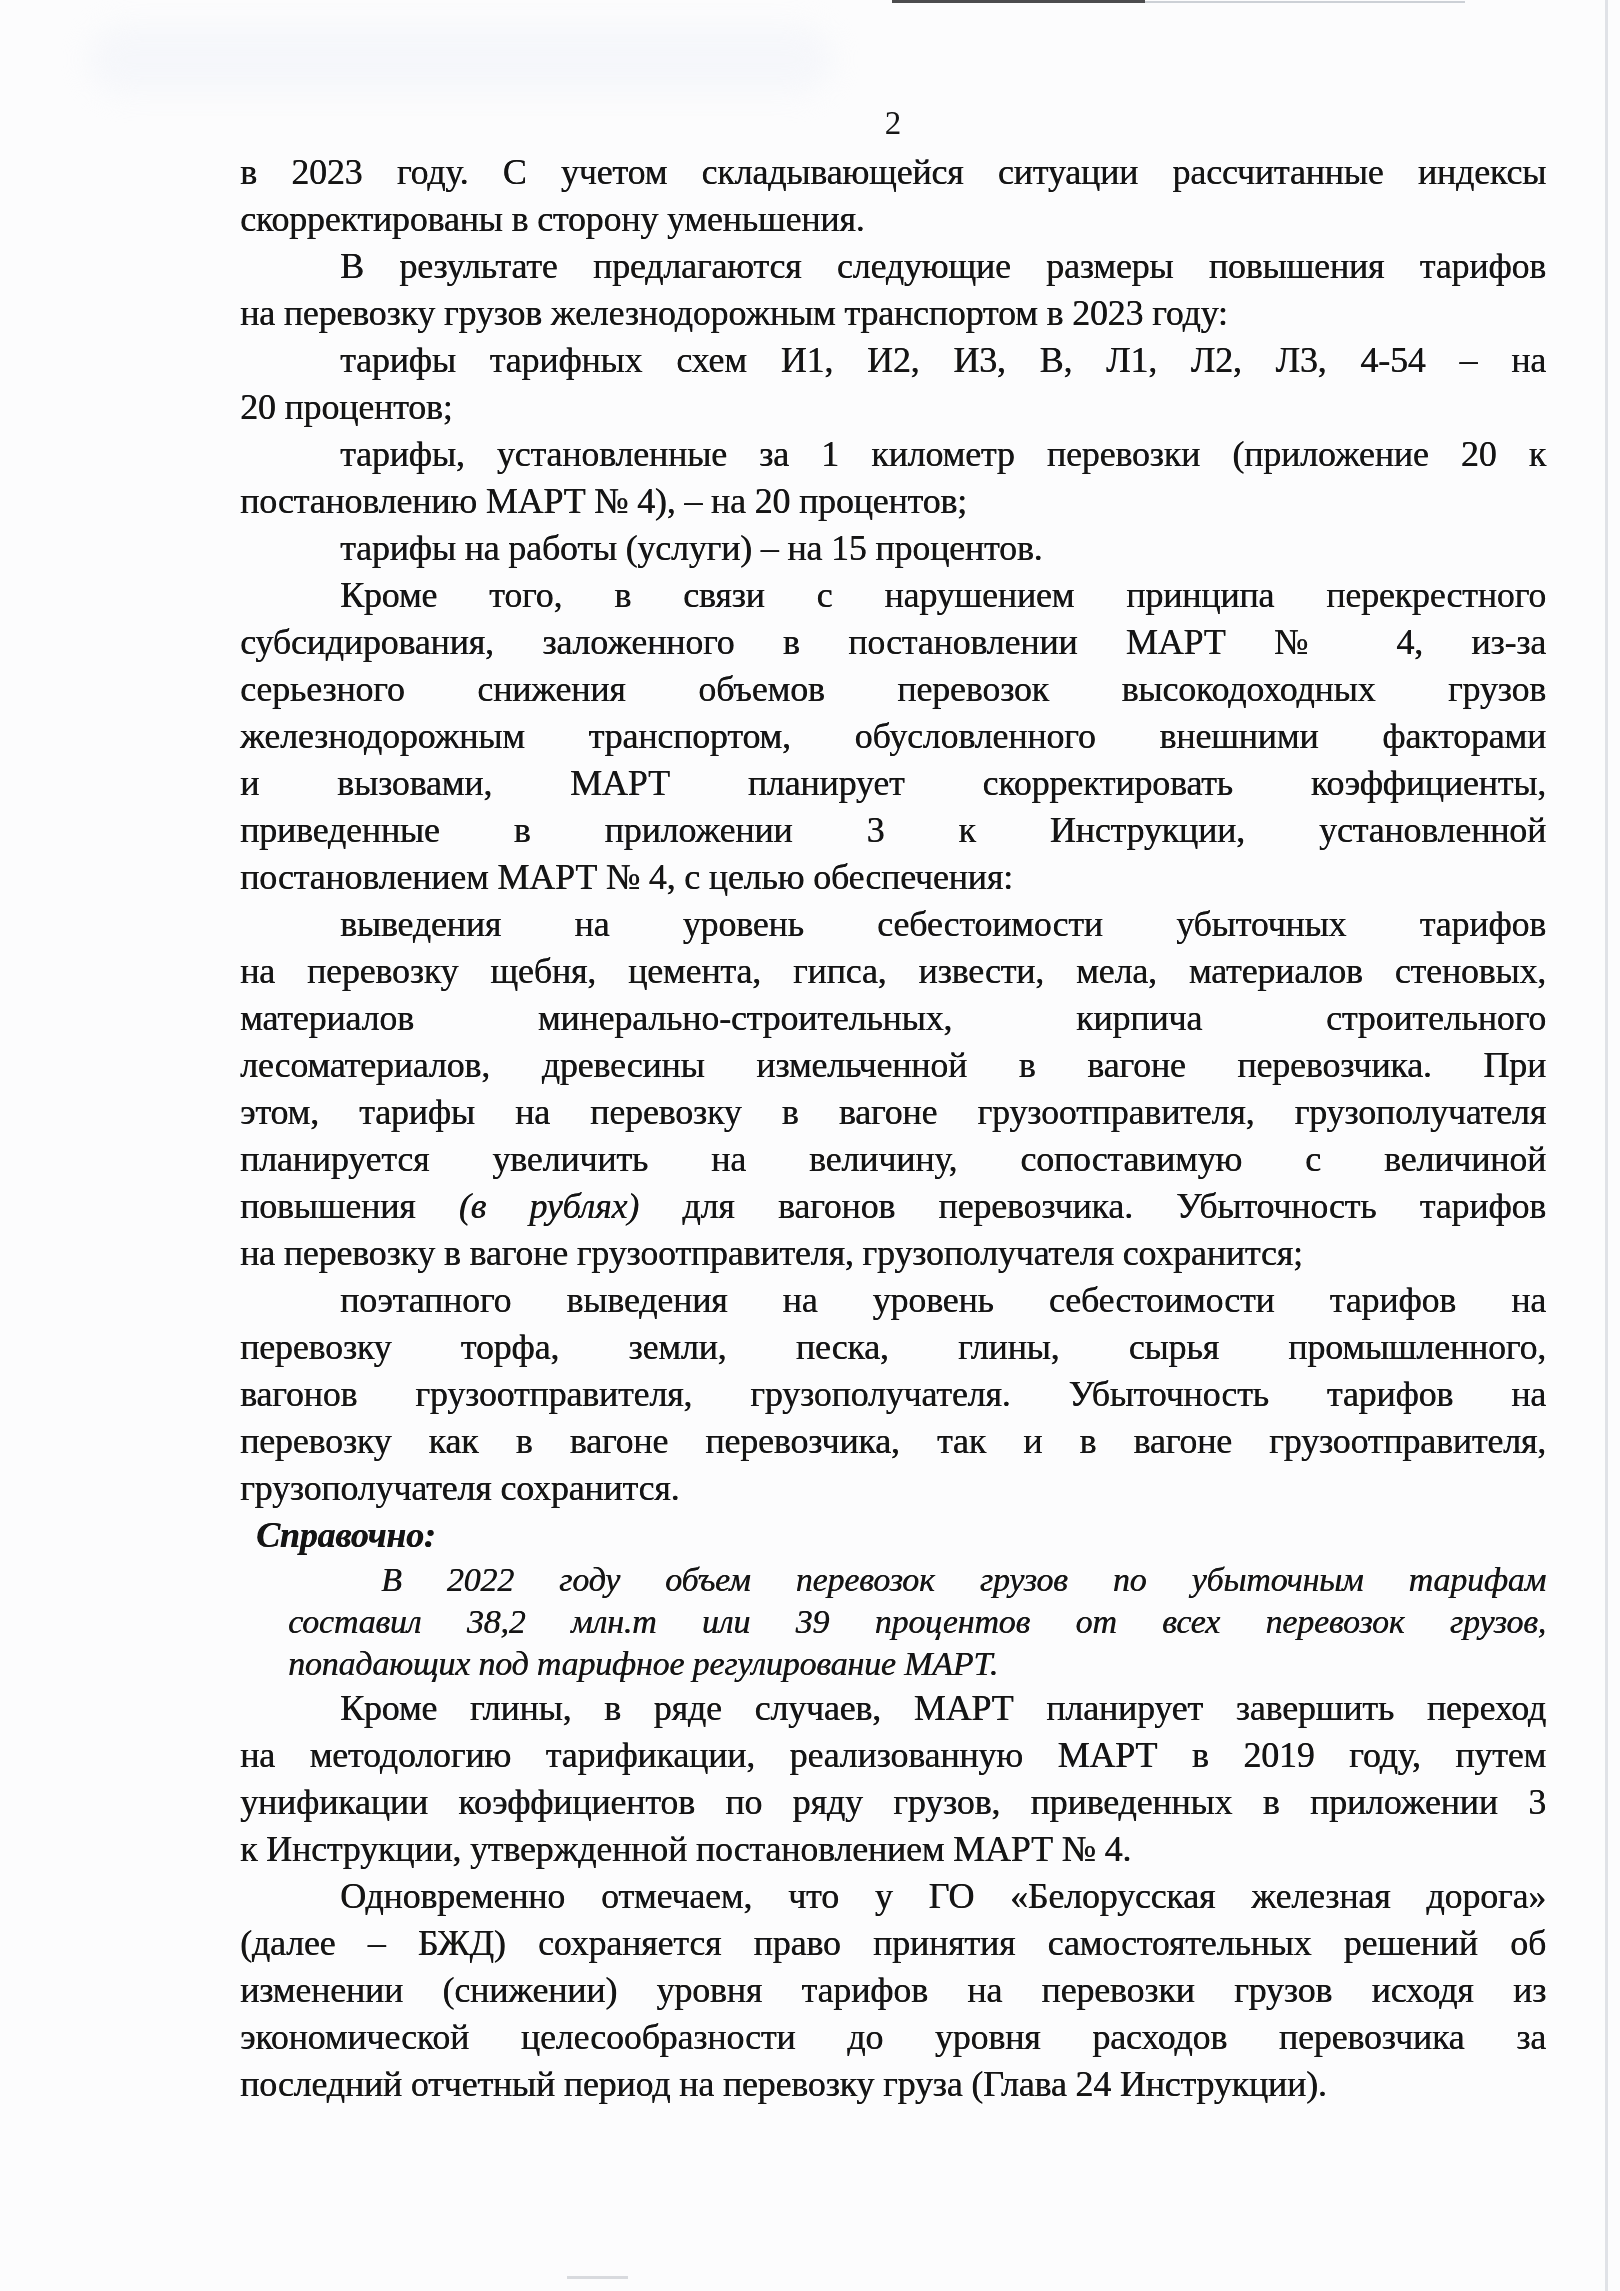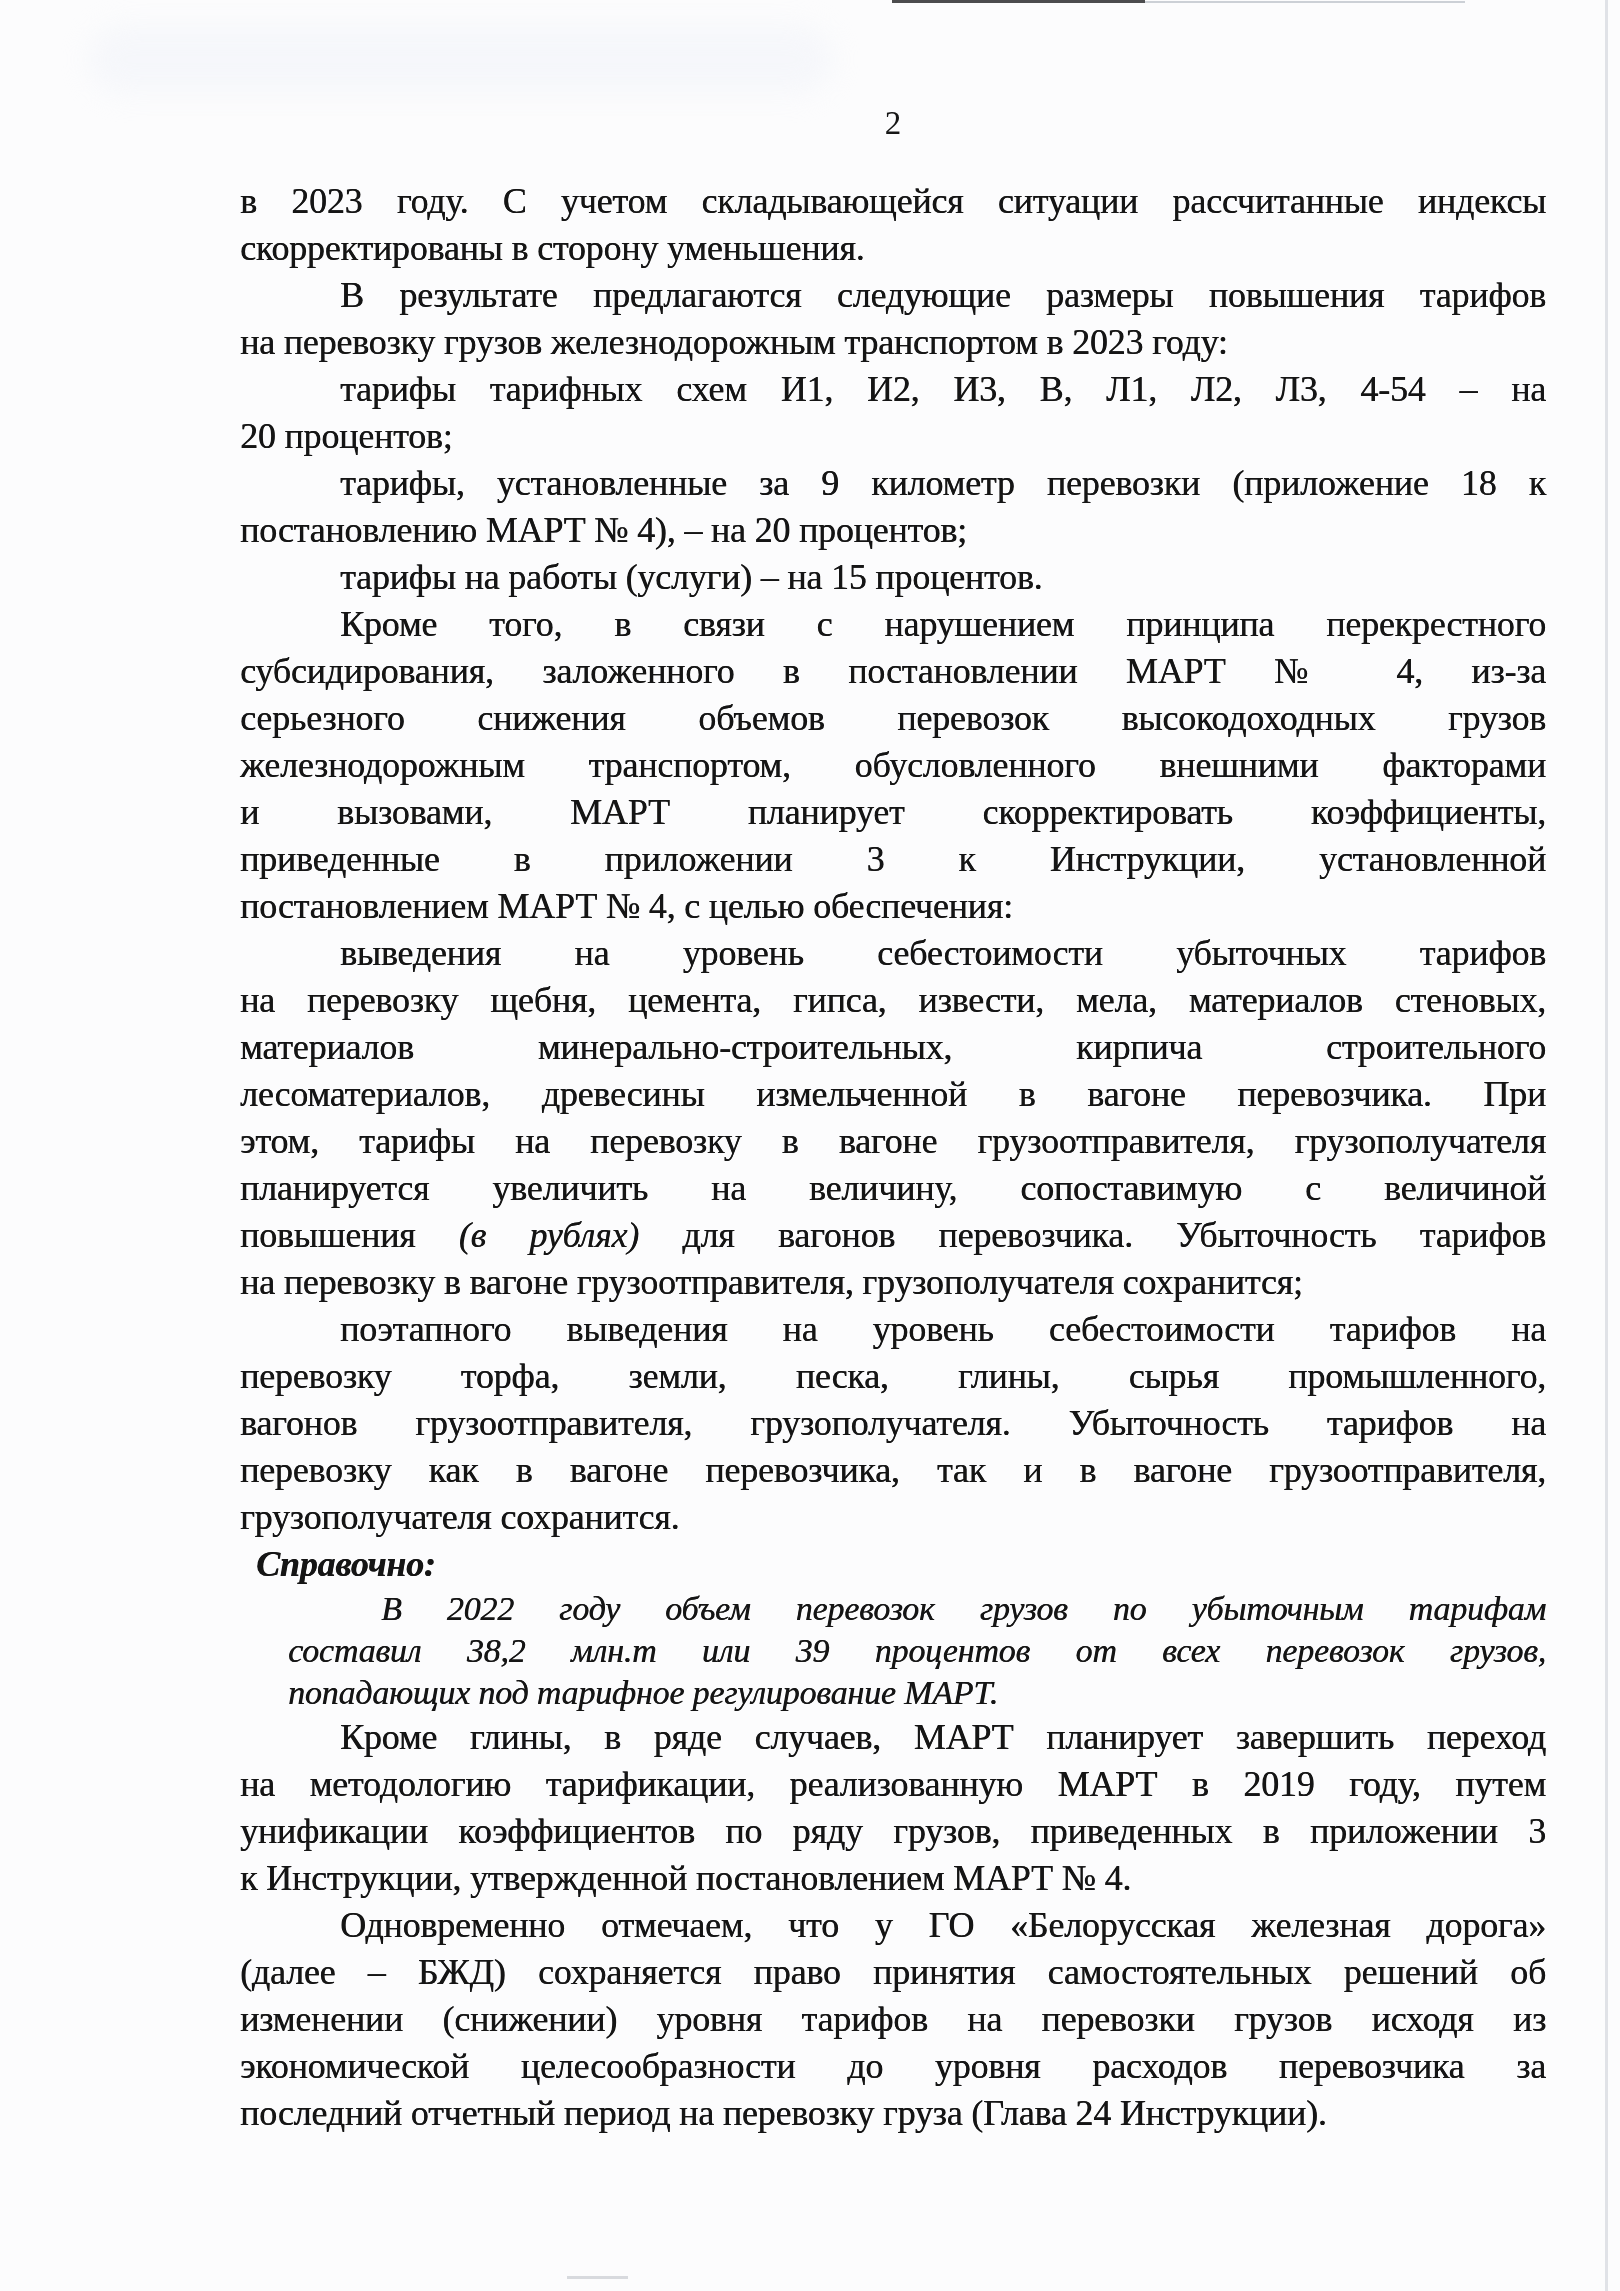--- a/index.html
+++ b/index.html
@@ -20,21 +20,21 @@
   .art-top-dark{position:absolute;left:892px;top:0;width:253px;height:2.9px;background:#4c4c4e;}
   .art-top-light{position:absolute;left:1145px;top:1px;width:320px;height:2px;background:#ccd0d6;}
   .art-right-edge{position:absolute;left:1605px;top:0;width:2.9px;height:2292px;background:#e0e2e7;}
   .art-bottom-smudge{position:absolute;left:567px;top:2276px;width:61px;height:2.9px;background:#d8dade;}
 
   .pagenum{
     position:absolute;left:240px;top:102px;width:1306px;
     text-align:center;font-size:33px;line-height:43px;
   }
   .doc{
-    position:absolute;left:240px;top:178px;width:1306px;
+    position:absolute;left:240px;top:149px;width:1306px;
     font-size:36px;letter-spacing:-0.2px;
     text-shadow:0.4px 0 currentColor;
     font-family:Liberation Serif, serif;
   }
   .para{margin:0;}
   .line{
     height:47px;line-height:47px;
     text-align:left;
     overflow:visible;
   }
@@ -66,21 +66,21 @@
       </div>
       <div class="para body">
         <div class="line just ind">В результате предлагаются следующие размеры повышения тарифов</div>
         <div class="line">на перевозку грузов железнодорожным транспортом в 2023 году:</div>
       </div>
       <div class="para body">
         <div class="line just ind">тарифы тарифных схем И1, И2, И3, В, Л1, Л2, Л3, 4-54 – на</div>
         <div class="line">20 процентов;</div>
       </div>
       <div class="para body">
-        <div class="line just ind">тарифы, установленные за 9 километр перевозки (приложение 18 к</div>
+        <div class="line just ind">тарифы, установленные за 1 километр перевозки (приложение 20 к</div>
         <div class="line">постановлению МАРТ № 4), – на 20 процентов;</div>
       </div>
       <div class="para body">
         <div class="line ind">тарифы на работы (услуги) – на 15 процентов.</div>
       </div>
       <div class="para body">
         <div class="line just ind">Кроме того, в связи с нарушением принципа перекрестного</div>
         <div class="line just">субсидирования, заложенного в постановлении МАРТ № 4, из-за</div>
         <div class="line just">серьезного снижения объемов перевозок высокодоходных грузов</div>
         <div class="line just">железнодорожным транспортом, обусловленного внешними факторами</div>

